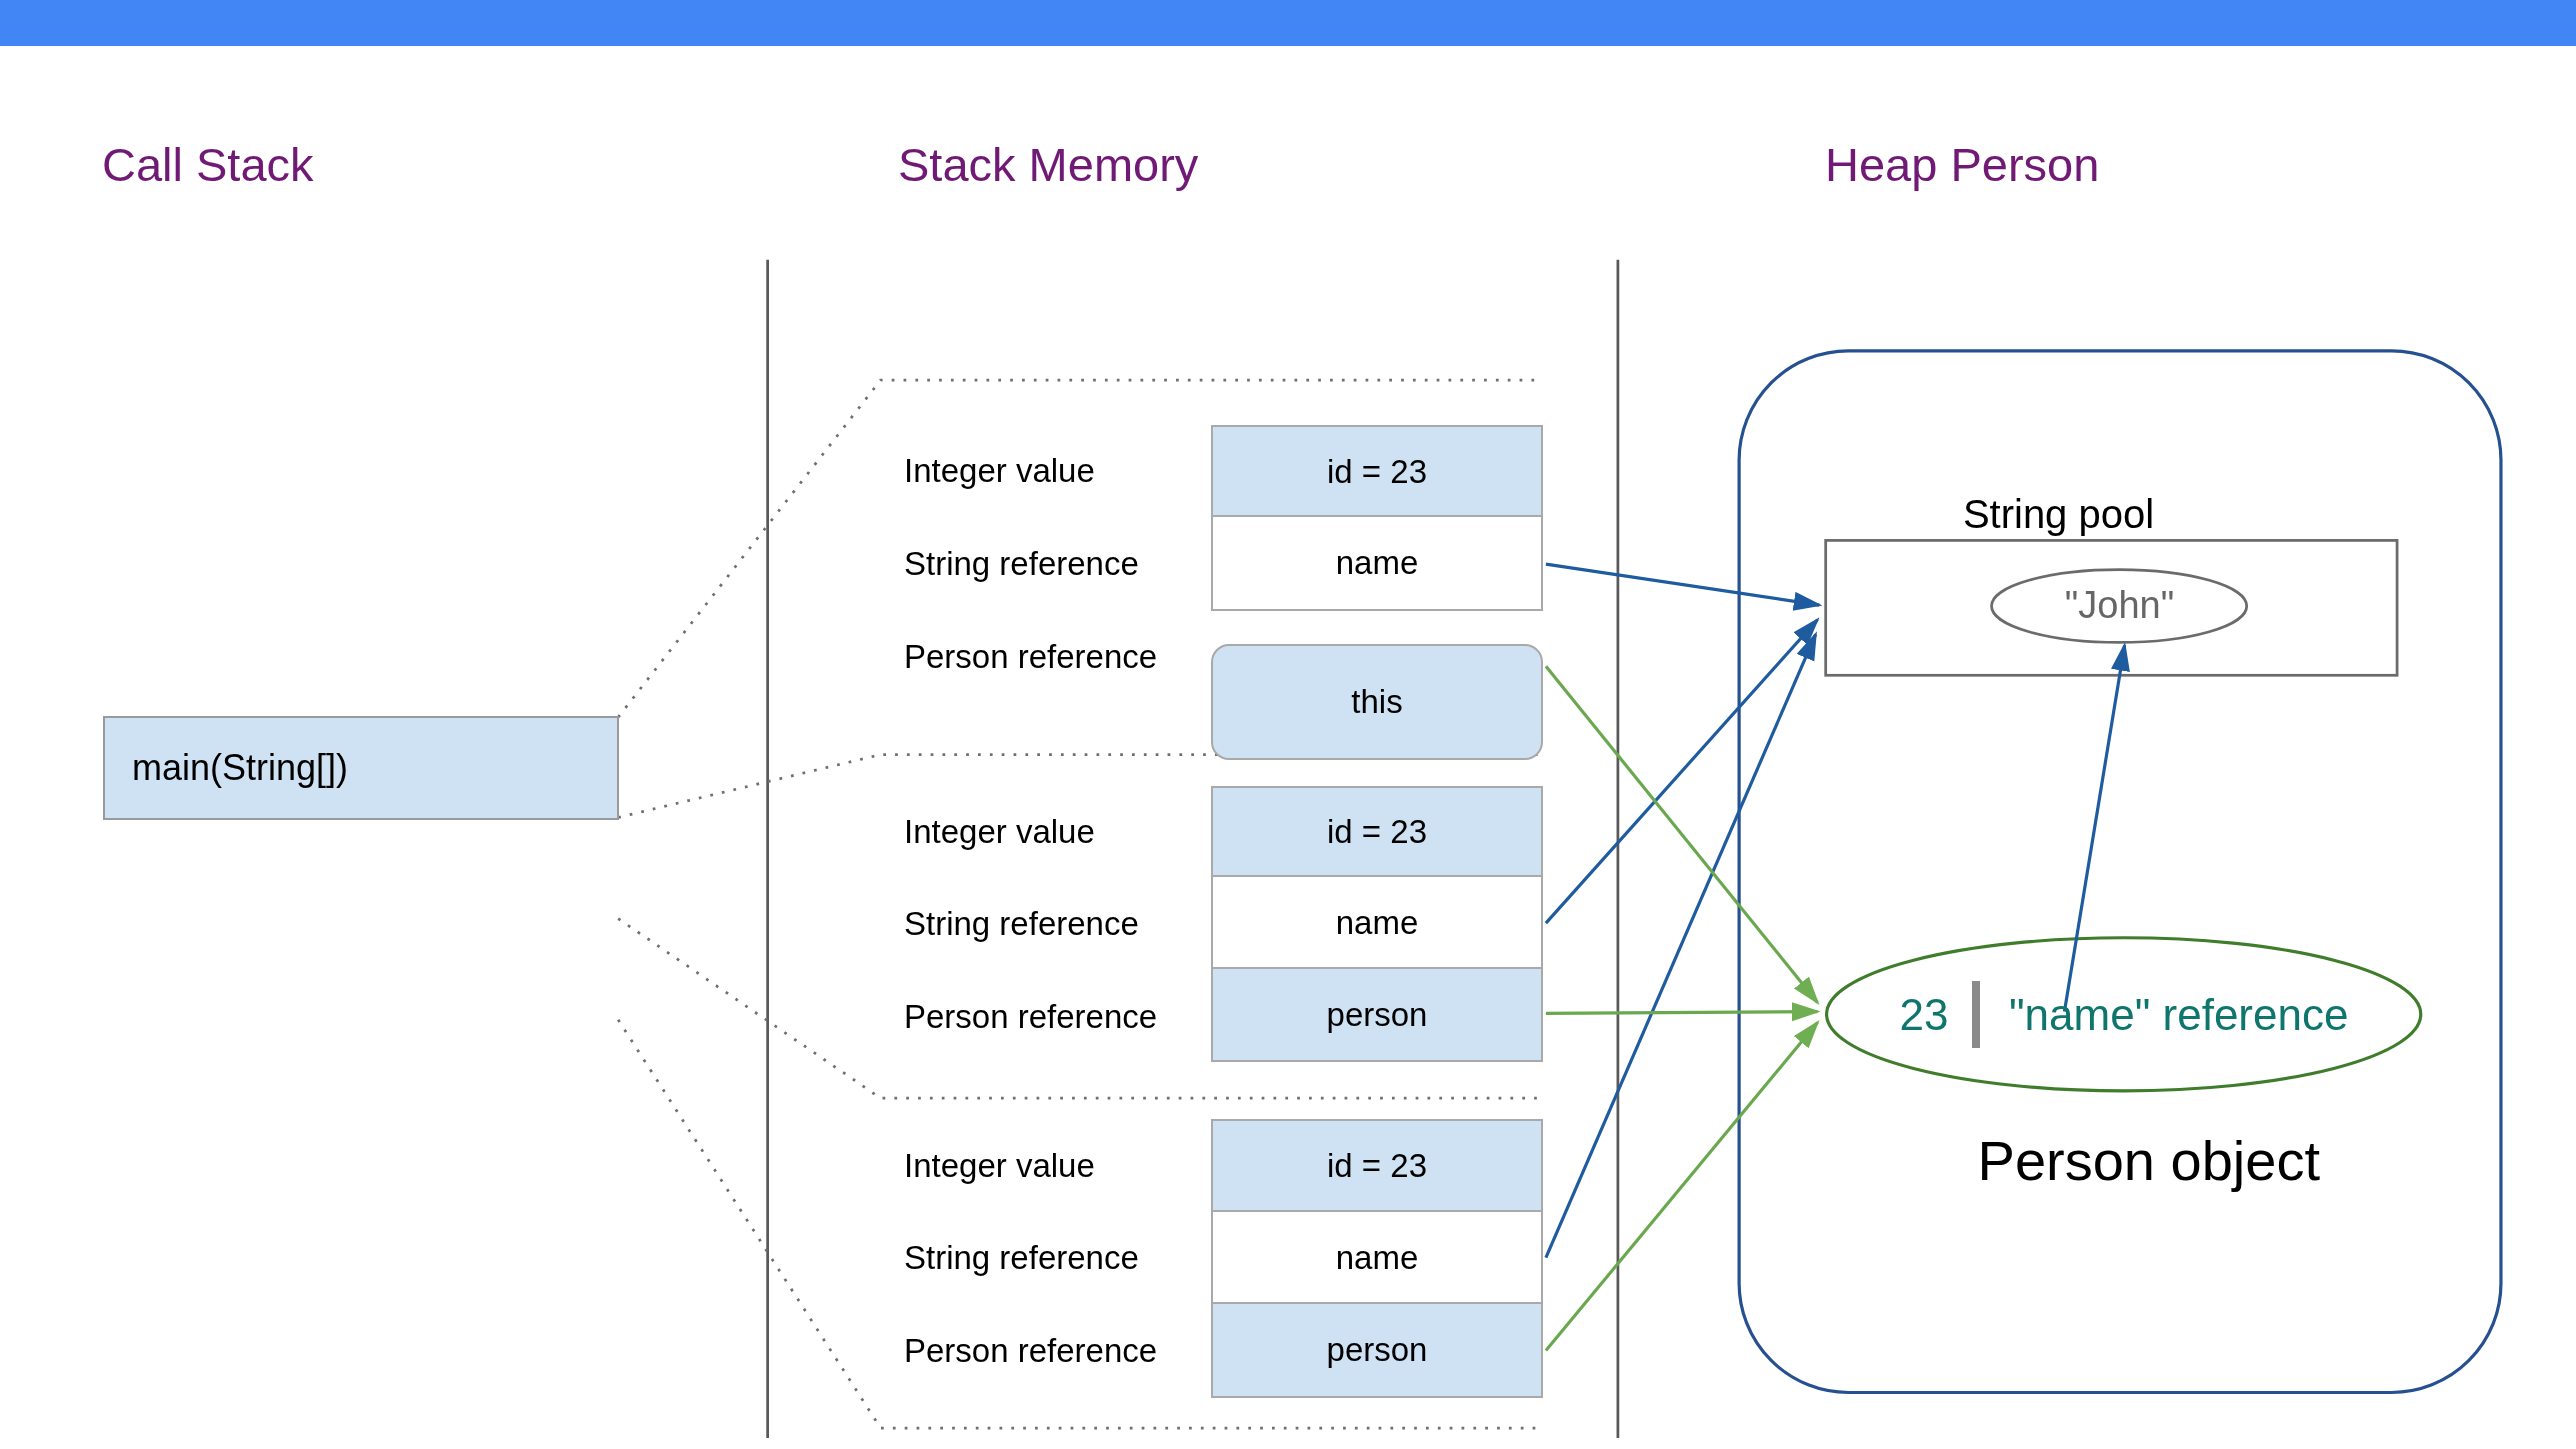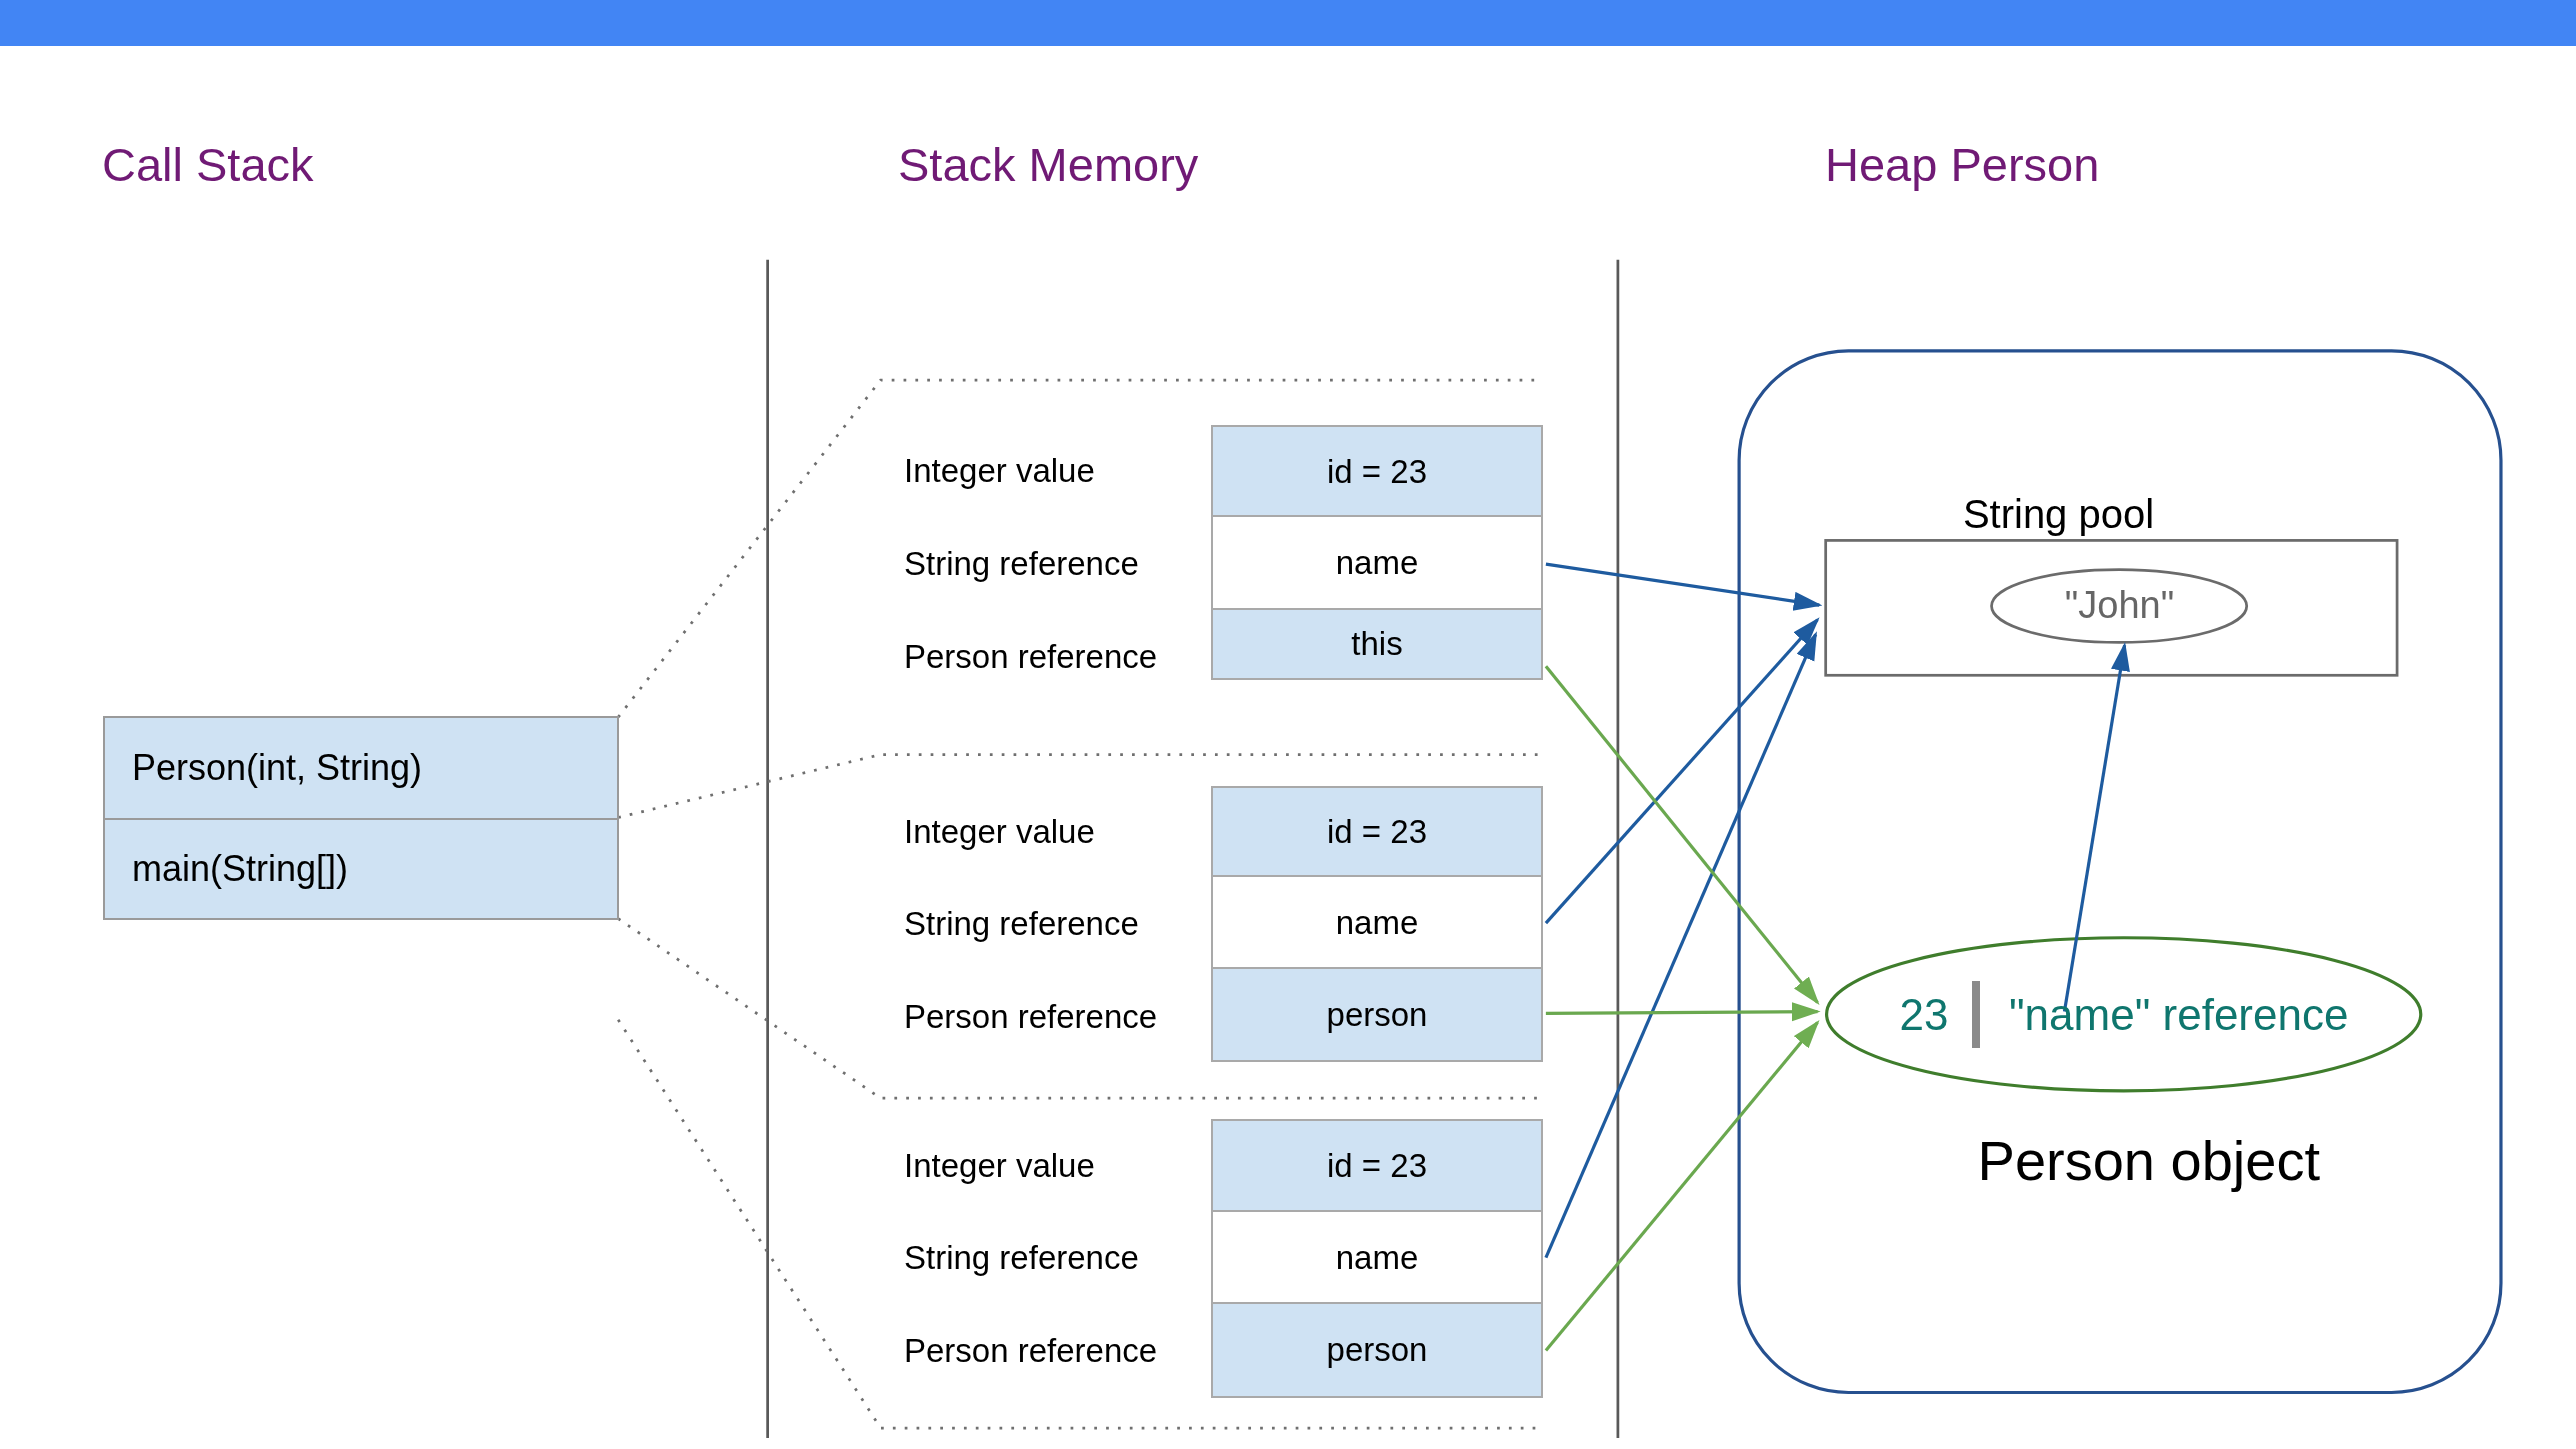--- a/index.html
+++ b/index.html
@@ -63,30 +63,29 @@
   <line x1="1696" y1="1013" x2="1994" y2="680" stroke="#1e5b9f" stroke-width="3.5" marker-end="url(#head-blue)"></line>
   <line x1="1696" y1="1380" x2="1992" y2="696" stroke="#1e5b9f" stroke-width="3.5" marker-end="url(#head-blue)"></line>
   <line x1="2265" y1="1110" x2="2331" y2="708" stroke="#1e5b9f" stroke-width="3.5" marker-end="url(#head-blue)"></line>
 
   <line x1="1696" y1="731" x2="1994" y2="1100" stroke="#6aa84f" stroke-width="3.5" marker-end="url(#head-green)"></line>
   <line x1="1696" y1="1112" x2="1994" y2="1110" stroke="#6aa84f" stroke-width="3.5" marker-end="url(#head-green)"></line>
   <line x1="1696" y1="1482" x2="1994" y2="1122" stroke="#6aa84f" stroke-width="3.5" marker-end="url(#head-green)"></line>
 </svg>
 
 <div class="abs cs-table">
-  <div class="cs-row blue">Person(int, String)</div>
   <div class="cs-row blue">main(String[])</div>
 </div>
 
 <div class="abs frame-label" style="top:448px;">Integer value</div>
 <div class="abs frame-label" style="top:541px;">String reference</div>
 <div class="abs frame-label" style="top:634px;">Person reference</div>
 <div class="abs vbox blue" style="top:425px;height:93px;">id = 23</div>
 <div class="abs vbox" style="top:515px;height:96px;">name</div>
-<div class="abs vbox blue" style="top:608px;height:72px;">this</div>
+<div class="abs vbox blue" style="top:644px;height:116px;border-radius:18px;">this</div>
 
 <div class="abs frame-label" style="top:809px;">Integer value</div>
 <div class="abs frame-label" style="top:901px;">String reference</div>
 <div class="abs frame-label" style="top:994px;">Person reference</div>
 <div class="abs vbox blue" style="top:786px;height:92px;">id = 23</div>
 <div class="abs vbox" style="top:875px;height:95px;">name</div>
 <div class="abs vbox blue" style="top:967px;height:95px;">person</div>
 
 <div class="abs frame-label" style="top:1143px;">Integer value</div>
 <div class="abs frame-label" style="top:1235px;">String reference</div>

